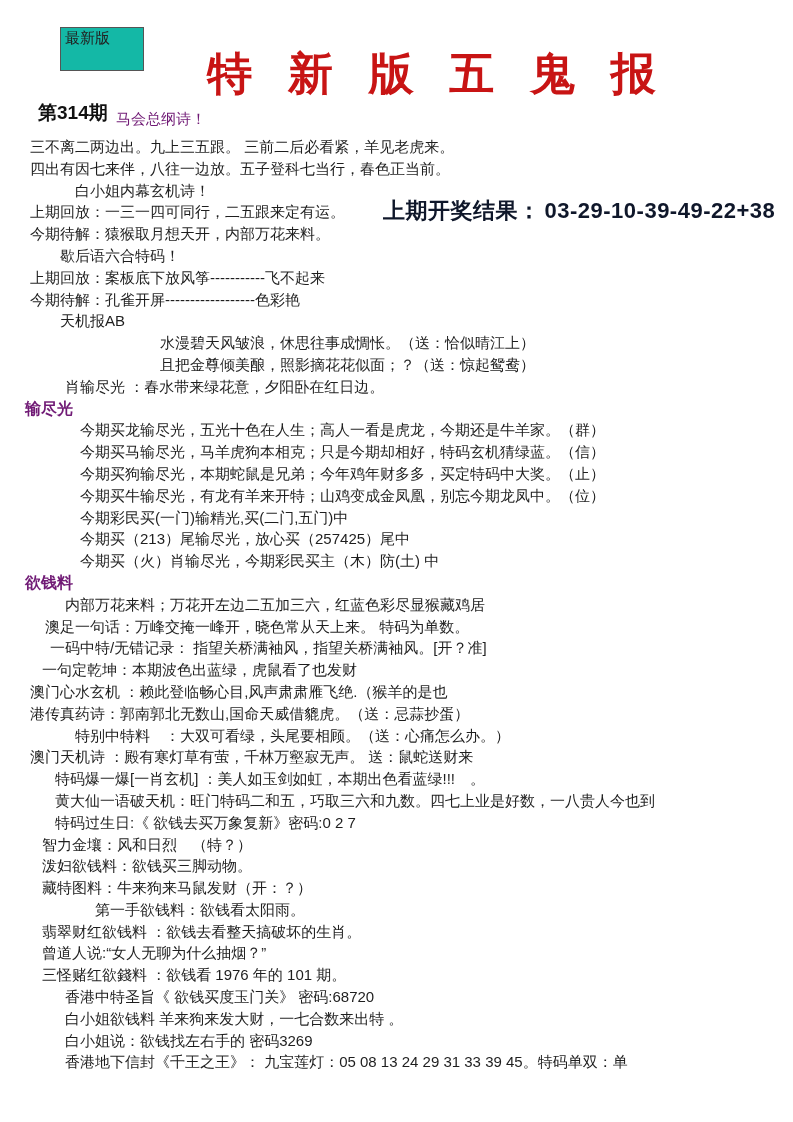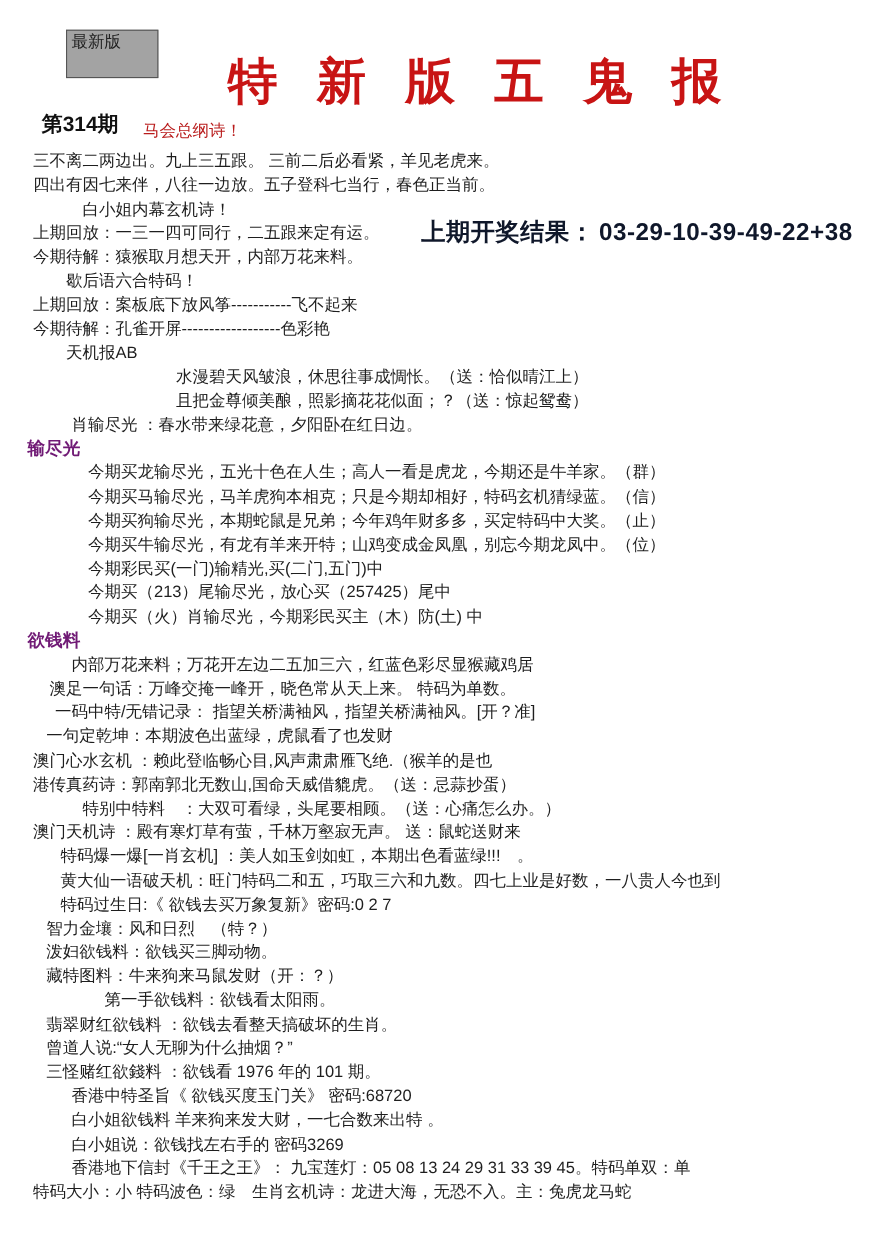--- a/index.html
+++ b/index.html
@@ -4,33 +4,33 @@
 <style>
   html,body{margin:0;padding:0;}
   body{
     width:793px;height:1122px;background:#ffffff;position:relative;
     font-family:"Liberation Sans",sans-serif;color:#1c1c1c;overflow:hidden;
   }
   .page{position:absolute;inset:0;background:#fff;}
   .badge-box{
     position:absolute;left:60px;top:27px;width:84px;height:44px;
     border:1px solid #555;box-sizing:border-box;padding:1px 4px;
-    font-size:15px;color:#222;background:#a3a3a3;
+    font-size:15px;color:#222;background:#14b8a6;
   }
   .title{
     position:absolute;left:80px;right:0;top:44px;margin:0;text-align:center;
     font-family:"DejaVu Serif","Liberation Serif",serif;
     font-size:45px;font-weight:700;color:#c81414;letter-spacing:10px;
     white-space:nowrap;
   }
   .issue{
     position:absolute;left:38px;top:100px;font-size:19px;font-weight:bold;color:#111;
   }
   .subtitle{
-    position:absolute;left:130px;top:110px;font-size:15px;color:#b91c1c;
+    position:absolute;left:116px;top:110px;font-size:15px;color:#701a75;
   }
   .result{
     position:absolute;left:383px;top:196px;font-size:22px;font-weight:bold;
     color:#0f172a;white-space:nowrap;letter-spacing:0.5px;
   }
   .result .nums{margin-left:4px;}
   .body-lines{position:absolute;left:0;top:136px;width:793px;}
   .line{
     height:21.8px;line-height:21.8px;font-size:15px;white-space:nowrap;
     color:#1e1e1e;box-sizing:border-box;
@@ -95,16 +95,15 @@
       <div class="line" style="padding-left: 42px;">泼妇欲钱料：欲钱买三脚动物。</div>
       <div class="line" style="padding-left: 42px;">藏特图料：牛来狗来马鼠发财（开：？）</div>
       <div class="line" style="padding-left: 95px;">第一手欲钱料：欲钱看太阳雨。</div>
       <div class="line" style="padding-left: 42px;">翡翠财红欲钱料 ：欲钱去看整天搞破坏的生肖。</div>
       <div class="line" style="padding-left: 42px;">曾道人说:“女人无聊为什么抽烟？”</div>
       <div class="line" style="padding-left: 42px;">三怪赌红欲錢料 ：欲钱看 1976 年的 101 期。</div>
       <div class="line" style="padding-left: 65px;">香港中特圣旨《 欲钱买度玉门关》 密码:68720</div>
       <div class="line" style="padding-left: 65px;">白小姐欲钱料 羊来狗来发大财，一七合数来出特 。</div>
       <div class="line" style="padding-left: 65px;">白小姐说：欲钱找左右手的 密码3269</div>
       <div class="line" style="padding-left: 65px;">香港地下信封《千王之王》： 九宝莲灯：05 08 13 24 29 31 33 39 45。特码单双：单</div>
-      <div class="line" style="padding-left: 30px;">特码大小：小 特码波色：绿　生肖玄机诗：龙进大海，无恐不入。主：兔虎龙马蛇</div>
     </div>
 
 </div>
 
 </body></html>

